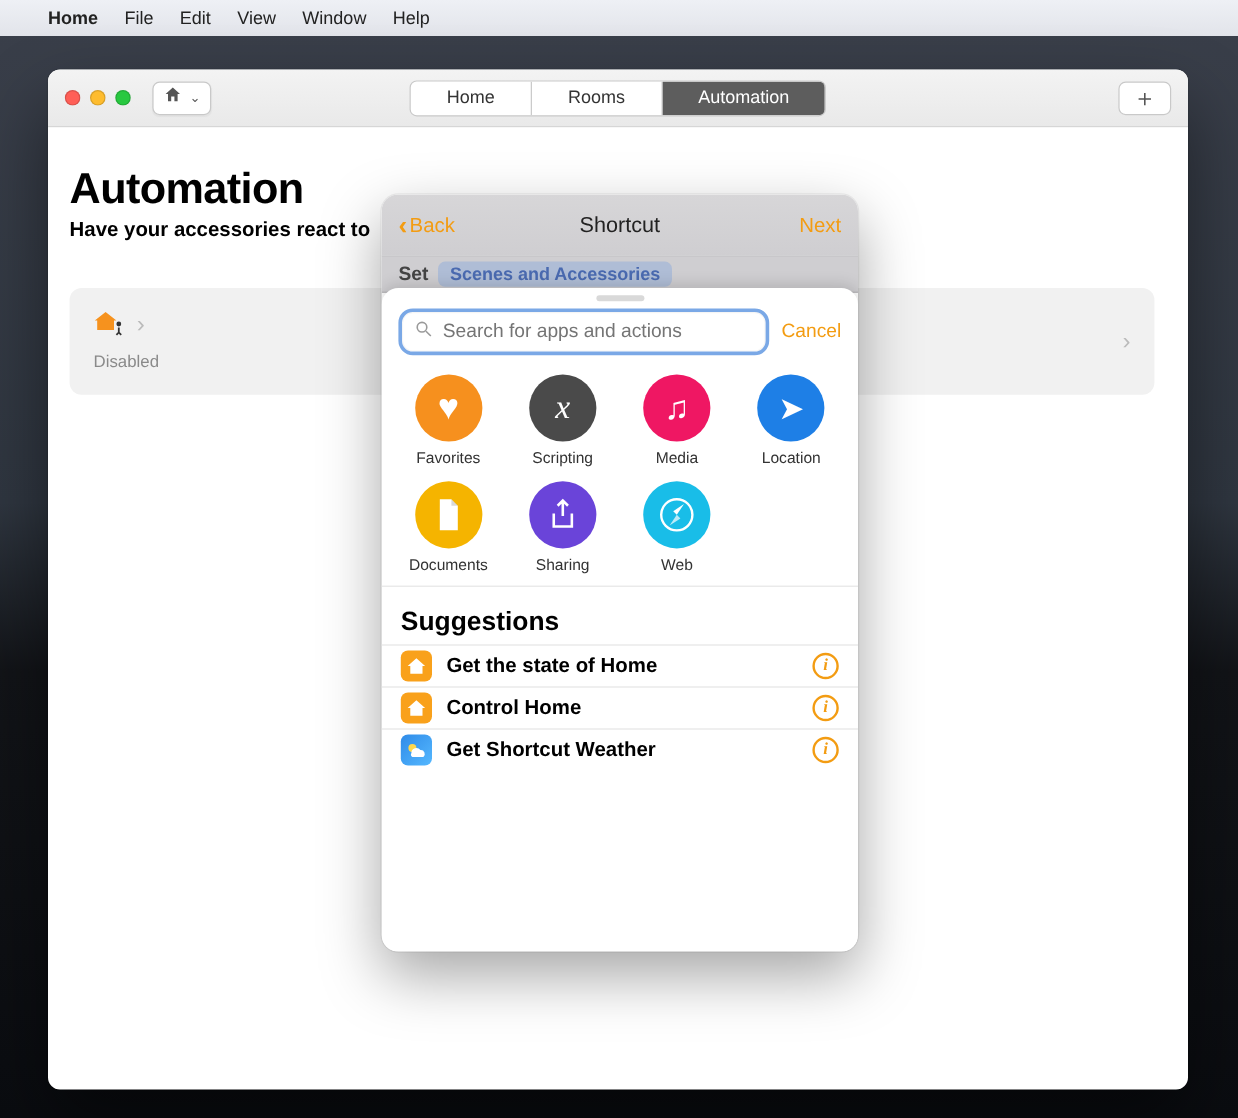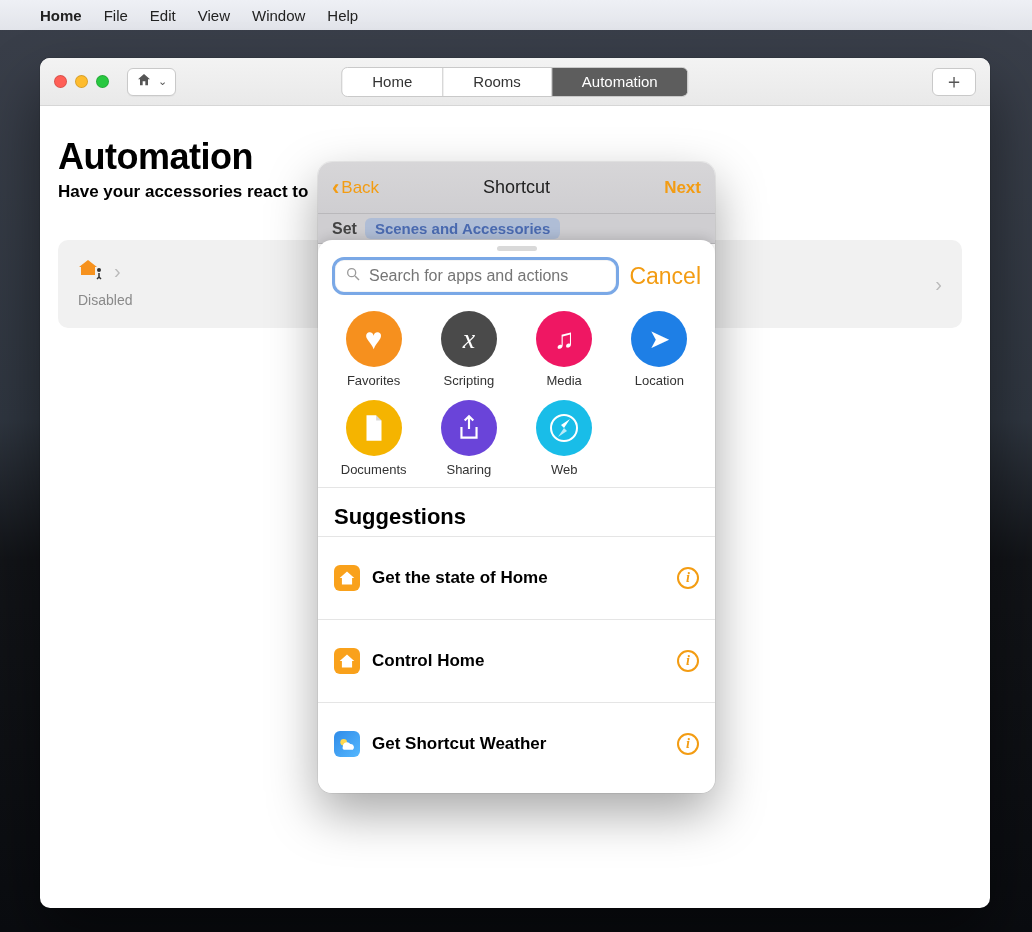--- a/index.html
+++ b/index.html
@@ -110,21 +110,21 @@
   }
   .panel-hdr {
     height: 52px; background: linear-gradient(#d7d6d8,#cfced1);
     border-bottom: 1px solid #b9b8bb;
     display: flex; align-items: center; justify-content: space-between;
     padding: 0 14px;
   }
   .panel-hdr .back { color: #f39c12; display: flex; align-items: center; gap: 2px; font-size: 17px; font-weight: 500;}
   .panel-hdr .back .chevl { font-size: 22px; font-weight: 600; }
   .panel-hdr .title { font-size: 18px; font-weight: 400; color: #222; position: absolute; left: 50%; transform: translateX(-50%); }
-  .panel-hdr .next { color: #f39c12; font-size: 17px; font-weight: 700; }
+  .panel-hdr .next { color: #f39c12; font-size: 17px; font-weight: 400; }
 
   .panel-sub {
     height: 30px; background: #cfced1; border-bottom: 1px solid #b9b8bb;
     display: flex; align-items: center; padding: 0 14px; gap: 8px;
     color: #444; font-weight: 600; overflow: hidden;
   }
   .tag-pill {
     background: rgba(80,140,230,0.25); color: #4a6ab0;
     border-radius: 6px; padding: 2px 10px; font-size: 15px; white-space: nowrap;
   }
@@ -154,21 +154,21 @@
     padding: 6px 10px;
     display: flex; align-items: center; gap: 8px;
     background: #fff;
     box-shadow: 0 0 0 1px rgba(0,0,0,0.04) inset;
   }
   .search-wrap input {
     border: none; outline: none; font-size: 16px; color: #777; width: 100%;
     background: transparent;
   }
   .mag { color: #9a9a9a; font-size: 16px; }
-  .cancel { color: #f39c12; font-size: 23px; }
+  .cancel { color: #f39c12; font-size: 16px; }
 
   .cat-grid {
     display: grid;
     grid-template-columns: repeat(4, 1fr);
     padding: 6px 10px 10px 10px;
     gap: 12px 4px;
     border-bottom: 1px solid #e5e5e5;
   }
   .cat { display: flex; flex-direction: column; align-items: center; gap: 6px; }
   .cat .circle {
@@ -187,21 +187,21 @@
   .share-bg  { background: #6a44d9; }
   .web-bg    { background: #19bde8; }
 
   .apps-icon { width: 30px; height: 30px; display: grid; grid-template-columns: repeat(3,1fr); grid-template-rows: repeat(3,1fr); gap: 3px;}
   .apps-icon span { border-radius: 2px; }
 
   .sugg-hdr { padding: 16px 16px 6px 16px; font-size: 22px; font-weight: 800; }
   .sugg-list { display: flex; flex-direction: column; }
   .sugg-item {
     display: flex; align-items: center; gap: 12px;
-    padding: 28px 16px;
+    padding: 4px 16px;
     border-top: 1px solid #e5e5e5;
   }
   .sugg-item .sicon { width: 26px; height: 26px; border-radius: 6px; display:flex;align-items:center;justify-content:center;}
   .sugg-item .stitle { font-size: 17px; font-weight: 700; flex: 1; }
   .info-i {
     width: 22px; height: 22px; border: 2px solid #f39c12; border-radius: 50%;
     color: #f39c12; display: flex; align-items: center; justify-content: center;
     font-family: Georgia, serif; font-style: italic; font-size: 14px; font-weight: bold;
   }
 

